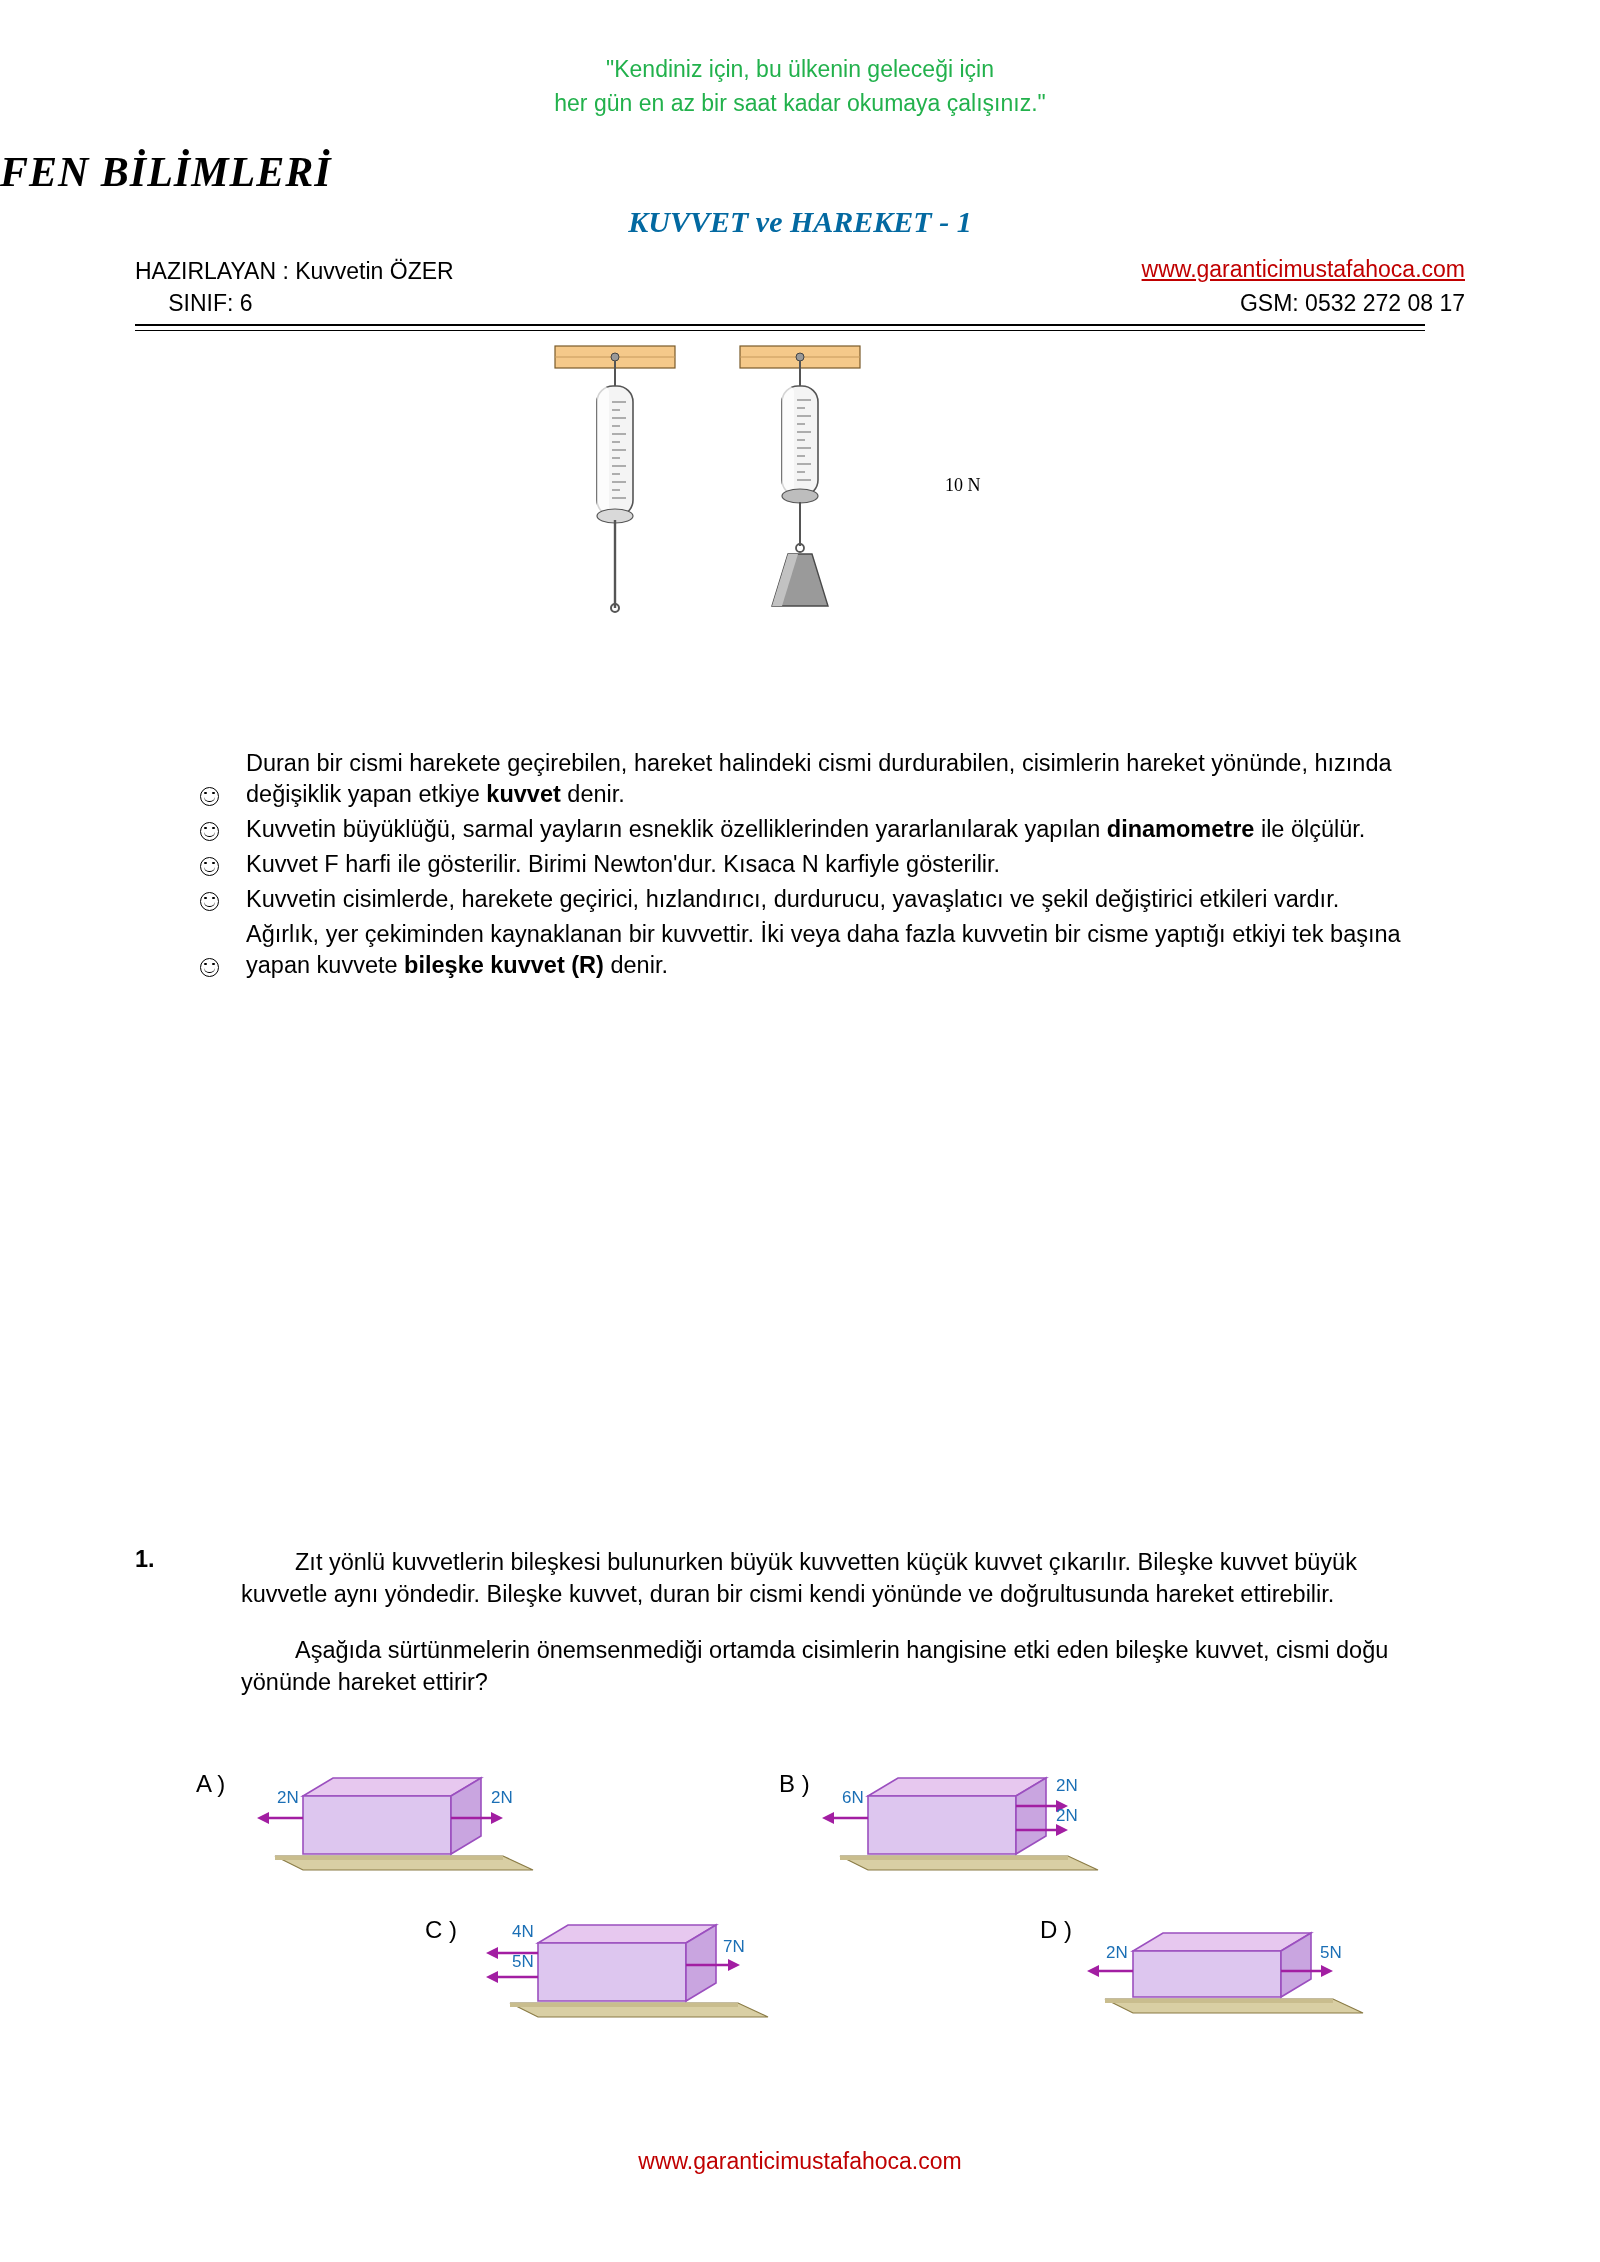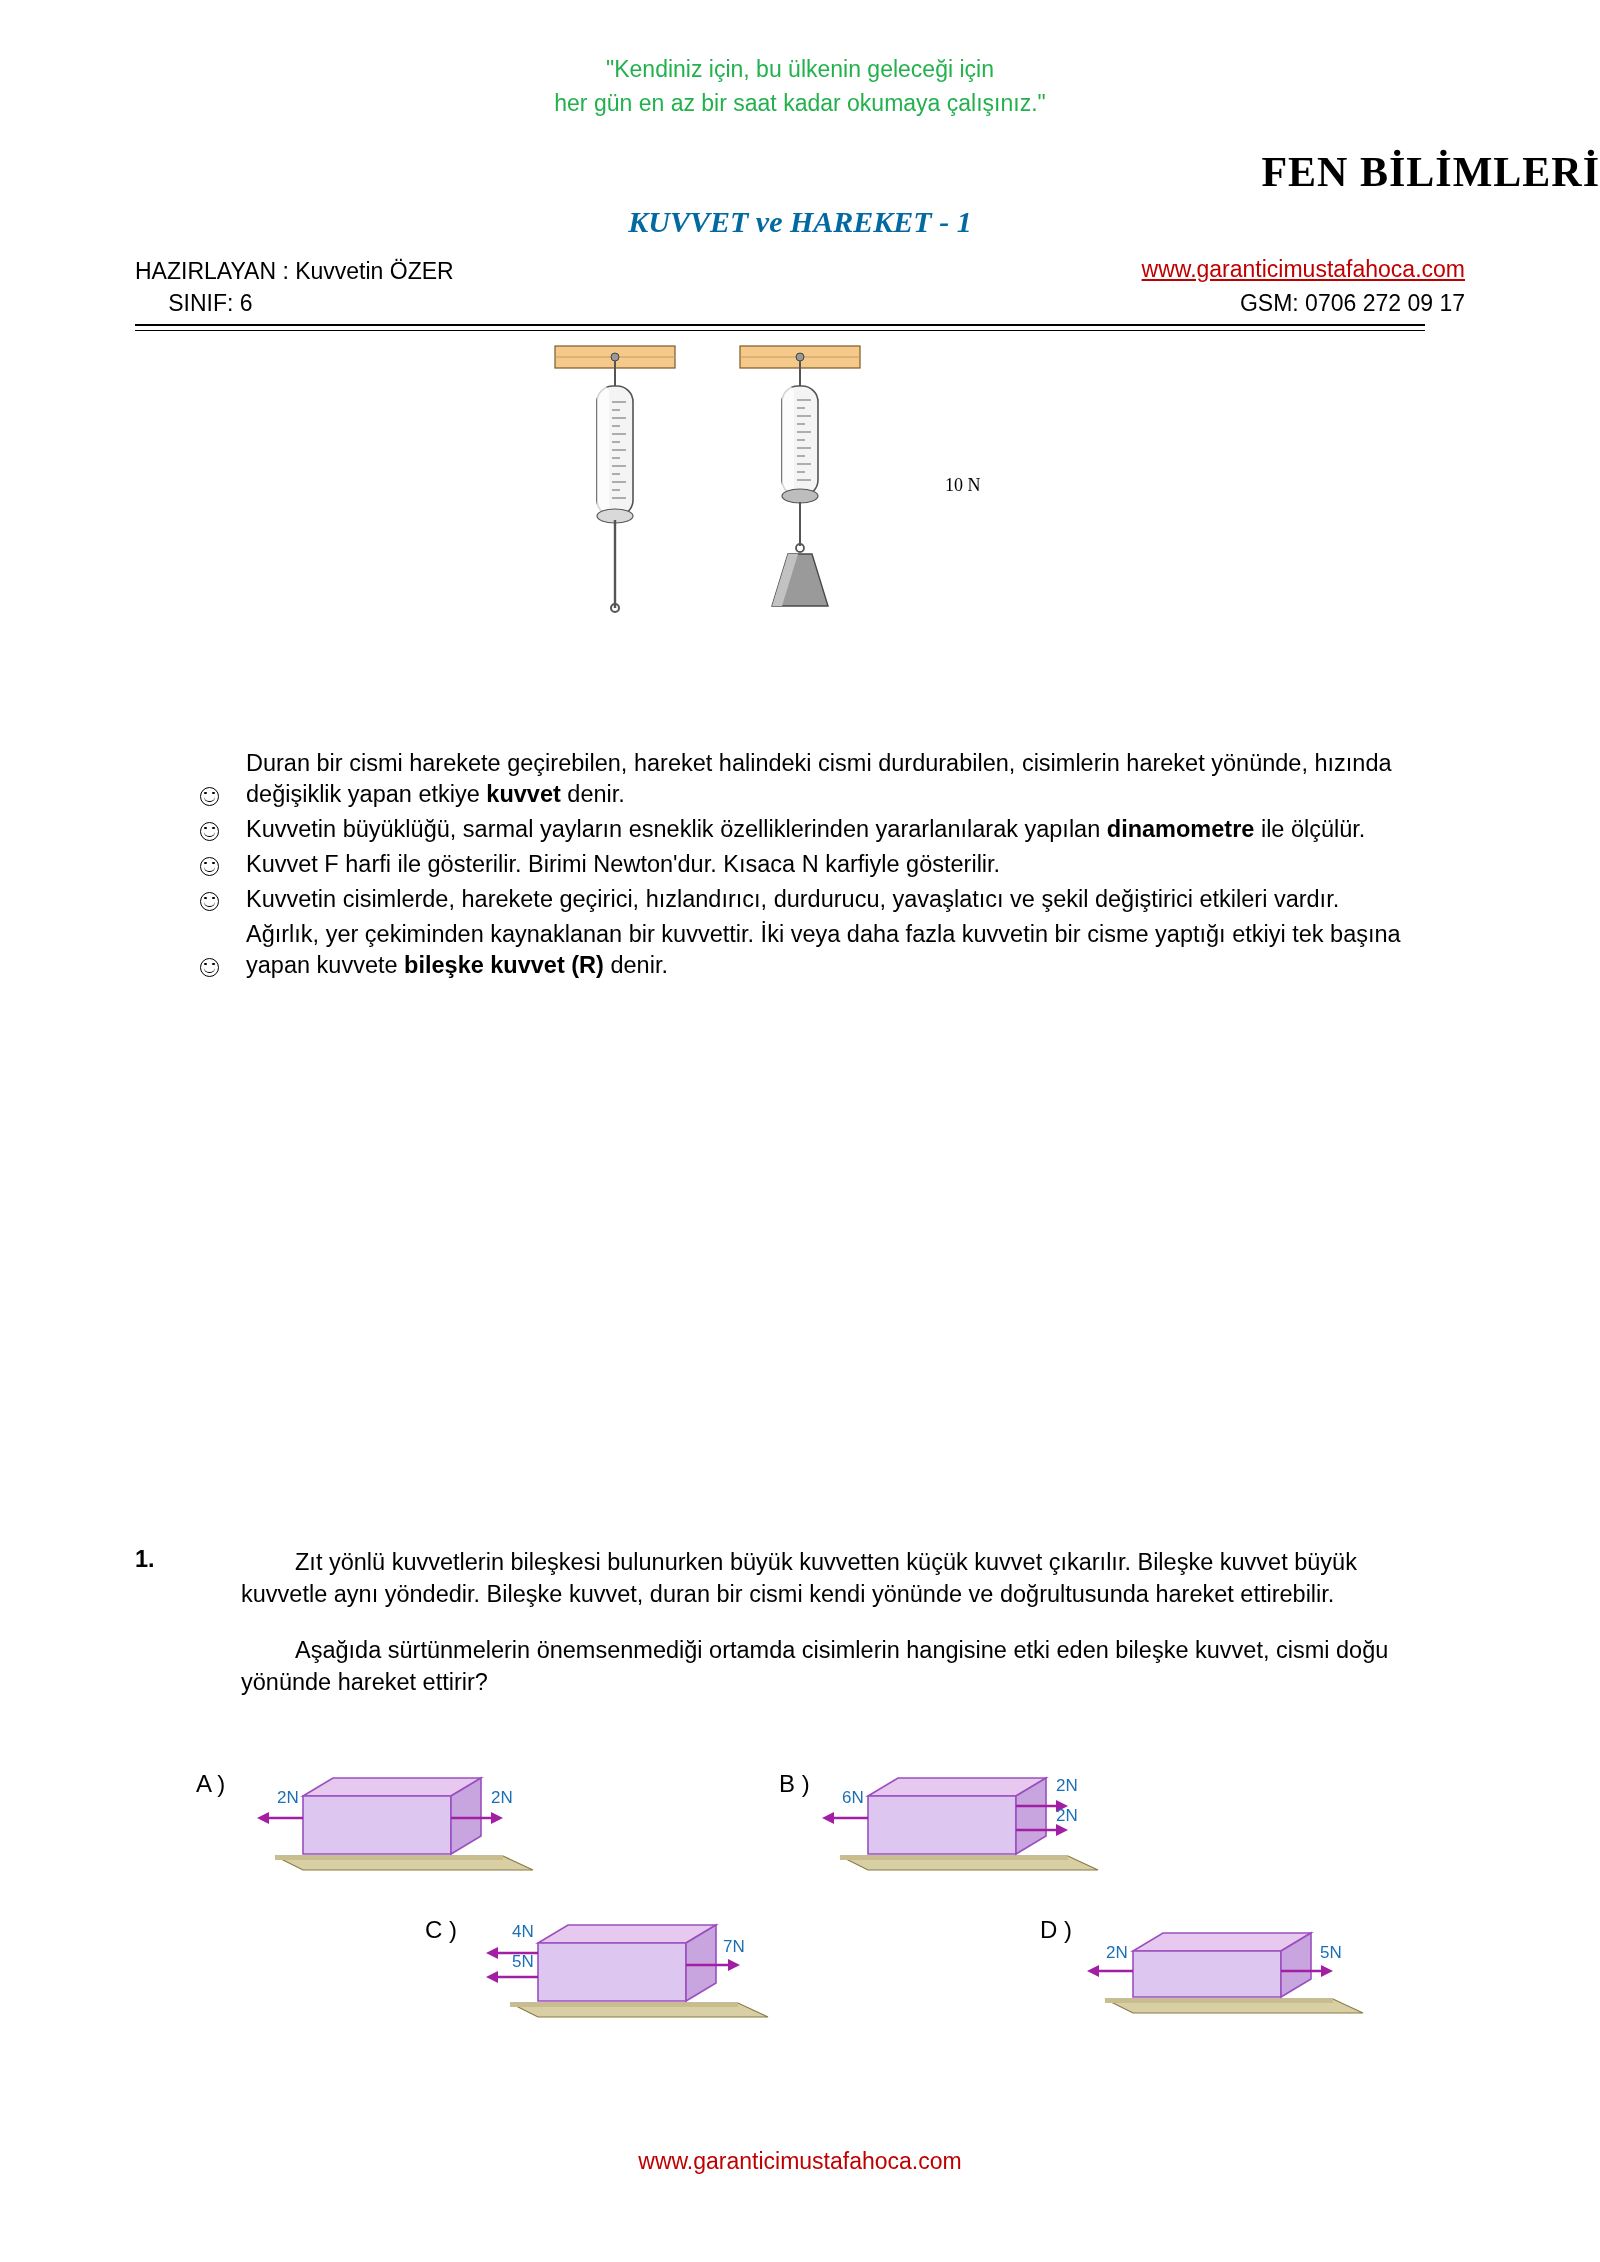--- a/index.html
+++ b/index.html
@@ -31,22 +31,23 @@
     color: #22b14c;
     font-size: 23px;
     line-height: 34px;
   }
   .quote span { display: block; }
 
   .main-title {
     position: absolute;
     left: 0; top: 148px;
     width: 1600px;
-    text-align: right;
+    text-align: left;
     font-family: "Liberation Serif", serif;
+    font-style: italic;
     font-weight: bold;
     font-size: 42px;
     letter-spacing: 1px;
   }
   .sub-title {
     position: absolute;
     left: 0; top: 205px;
     width: 1600px;
     text-align: center;
     font-family: "Liberation Serif", serif;
@@ -202,21 +203,21 @@
   </div>
 
   <div class="main-title">FEN BİLİMLERİ</div>
   <div class="sub-title">KUVVET ve HAREKET - 1</div>
 
   <div class="meta-left1">HAZIRLAYAN : Kuvvetin ÖZER</div>
   <div class="meta-left2">
     <span class="lbl">SINIF</span><span>: 6</span>
   </div>
   <div class="meta-site">www.garanticimustafahoca.com</div>
-  <div class="meta-gsm">GSM: 0706 272 09 17</div>
+  <div class="meta-gsm">GSM: 0532 272 08 17</div>
   <div class="hr-double"></div>
 
   <div class="figure">
     <svg width="520" height="280" viewBox="0 0 520 280" xmlns="http://www.w3.org/2000/svg">
 
       <g>
 
         <rect x="15" y="6" width="120" height="22" fill="#f5c98a" stroke="#7a5b2a" stroke-width="1.2"></rect>
         <line x1="15" y1="17" x2="135" y2="17" stroke="#c79a5c" stroke-width="1"></line>
 

